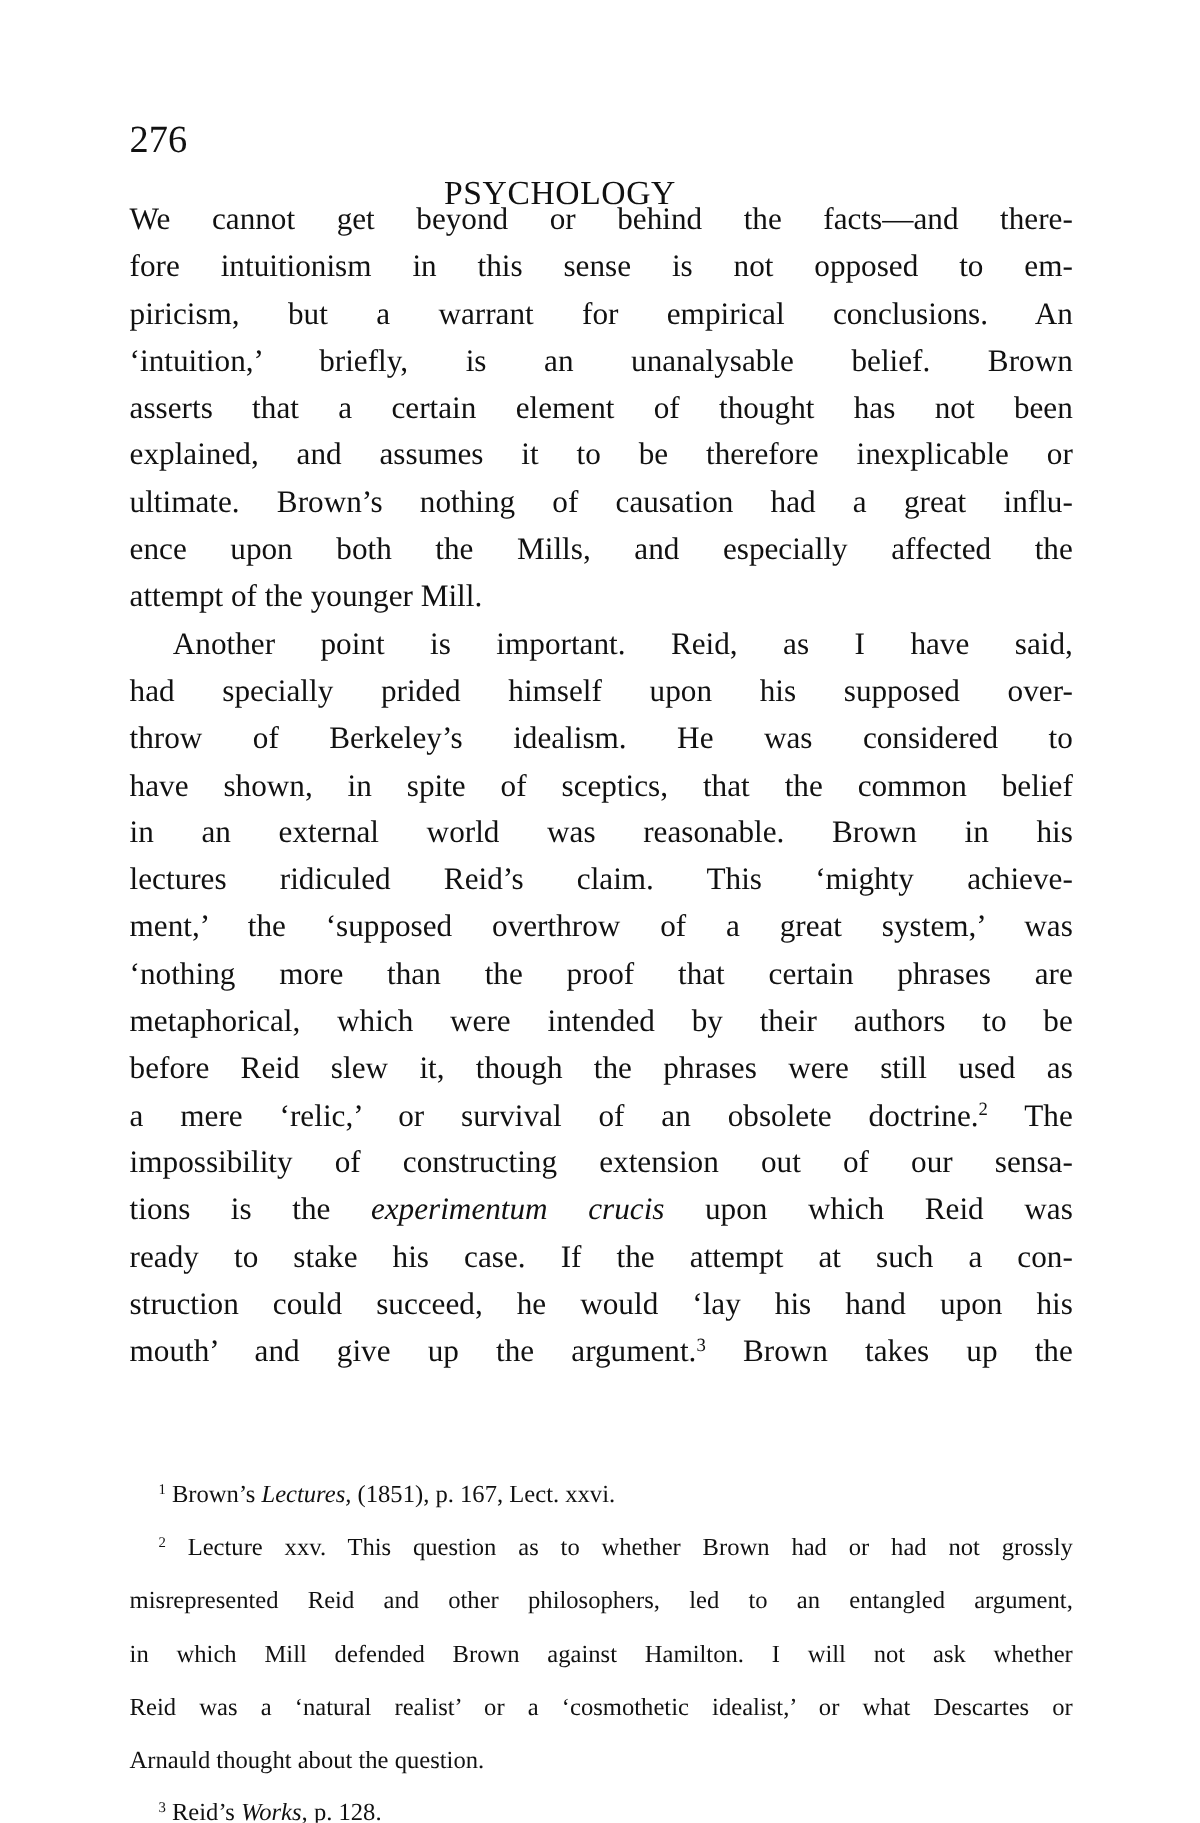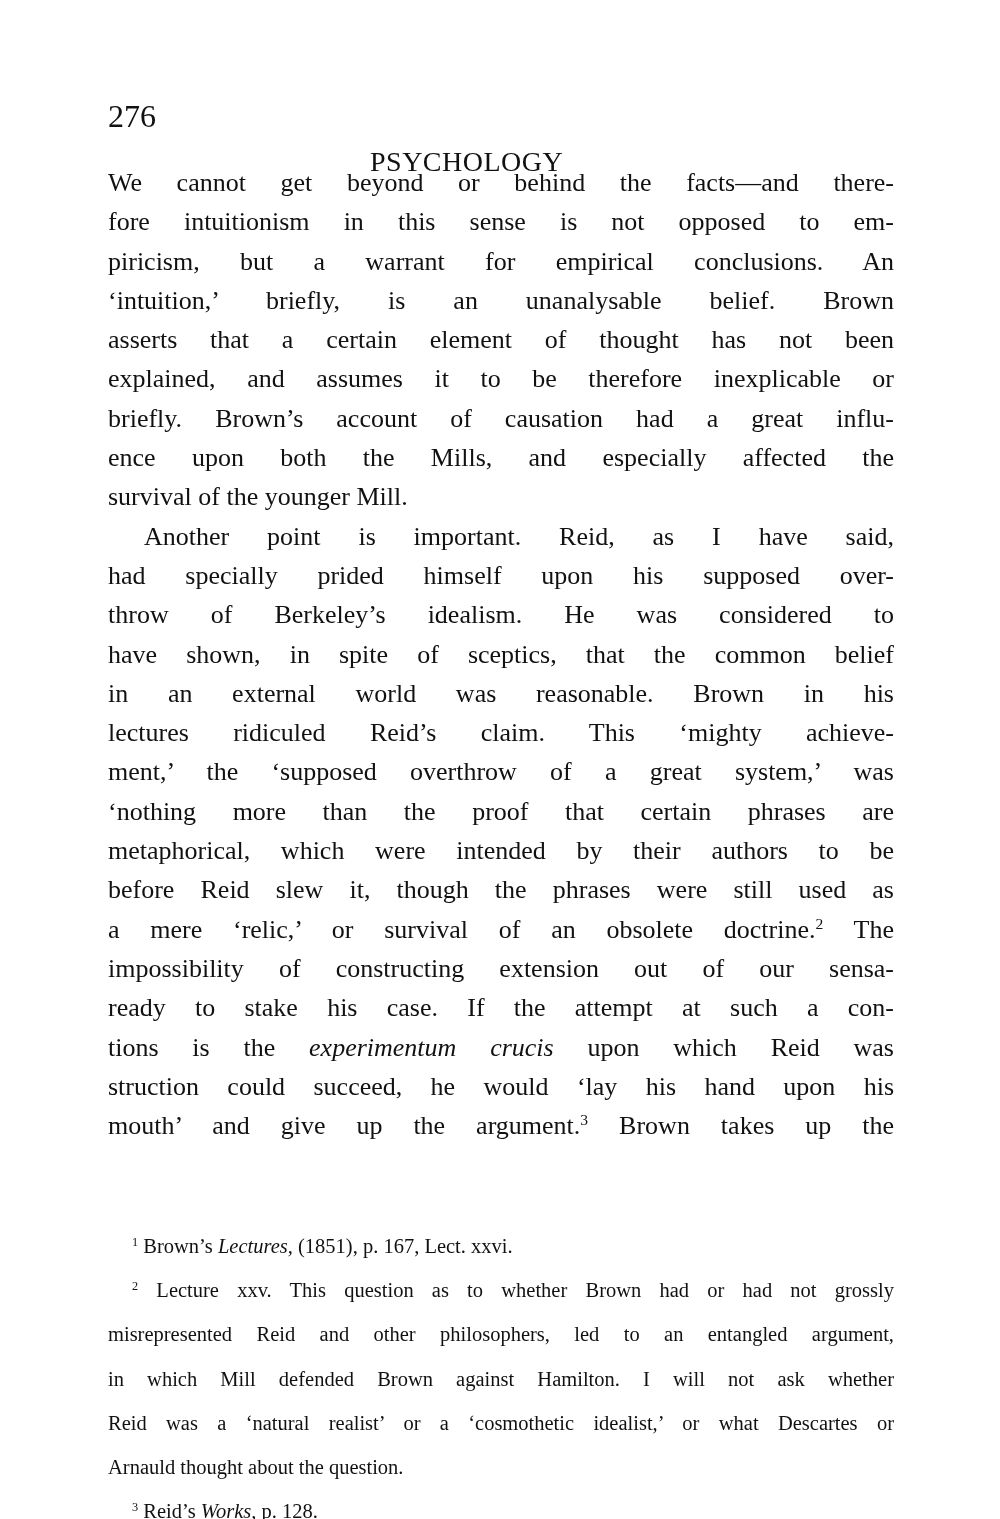--- a/index.html
+++ b/index.html
@@ -37,37 +37,37 @@
   <span class="running-head">PSYCHOLOGY</span>
 </div>
 
 <div class="body-text">
   <span class="line">We cannot get beyond or behind the facts—and there-</span>
   <span class="line">fore intuitionism in this sense is not opposed to em-</span>
   <span class="line">piricism, but a warrant for empirical conclusions. An</span>
   <span class="line">‘intuition,’ briefly, is an unanalysable belief. Brown</span>
   <span class="line">asserts that a certain element of thought has not been</span>
   <span class="line">explained, and assumes it to be therefore inexplicable or</span>
-  <span class="line">briefly. Brown’s account of causation had a great influ-</span>
+  <span class="line">ultimate. Brown’s nothing of causation had a great influ-</span>
   <span class="line">ence upon both the Mills, and especially affected the</span>
-  <span class="line last">survival of the younger Mill.</span>
+  <span class="line last">attempt of the younger Mill.</span>
   <span class="line indent">Another point is important. Reid, as I have said,</span>
   <span class="line">had specially prided himself upon his supposed over-</span>
   <span class="line">throw of Berkeley’s idealism. He was considered to</span>
   <span class="line">have shown, in spite of sceptics, that the common belief</span>
   <span class="line">in an external world was reasonable. Brown in his</span>
   <span class="line">lectures ridiculed Reid’s claim. This ‘mighty achieve-</span>
   <span class="line">ment,’ the ‘supposed overthrow of a great system,’ was</span>
   <span class="line">‘nothing more than the proof that certain phrases are</span>
   <span class="line">metaphorical, which were intended by their authors to be</span>
   <span class="line">before Reid slew it, though the phrases were still used as</span>
   <span class="line"><span>a mere ‘relic,’ or survival of an obsolete doctrine.</span><sup>2</sup><span> The</span></span>
   <span class="line">impossibility of constructing extension out of our sensa-</span>
+  <span class="line"><span>tions is the </span><i>experimentum crucis</i><span> upon which Reid was</span></span>
   <span class="line">ready to stake his case. If the attempt at such a con-</span>
-  <span class="line"><span>tions is the </span><i>experimentum crucis</i><span> upon which Reid was</span></span>
   <span class="line">struction could succeed, he would ‘lay his hand upon his</span>
   <span class="line"><span>mouth’ and give up the argument.</span><sup>3</sup><span> Brown takes up the</span></span>
 </div>
 
 <div class="footnotes">
   <span class="fn-line indent last"><sup>1</sup> <span>Brown’s </span><i>Lectures,</i><span> (1851), p. 167, Lect. xxvi.</span></span>
   <span class="fn-line indent"><sup>2</sup> <span>Lecture xxv. This question as to whether Brown had or had not grossly</span></span>
   <span class="fn-line">misrepresented Reid and other philosophers, led to an entangled argument,</span>
   <span class="fn-line">in which Mill defended Brown against Hamilton. I will not ask whether</span>
   <span class="fn-line">Reid was a ‘natural realist’ or a ‘cosmothetic idealist,’ or what Descartes or</span>

